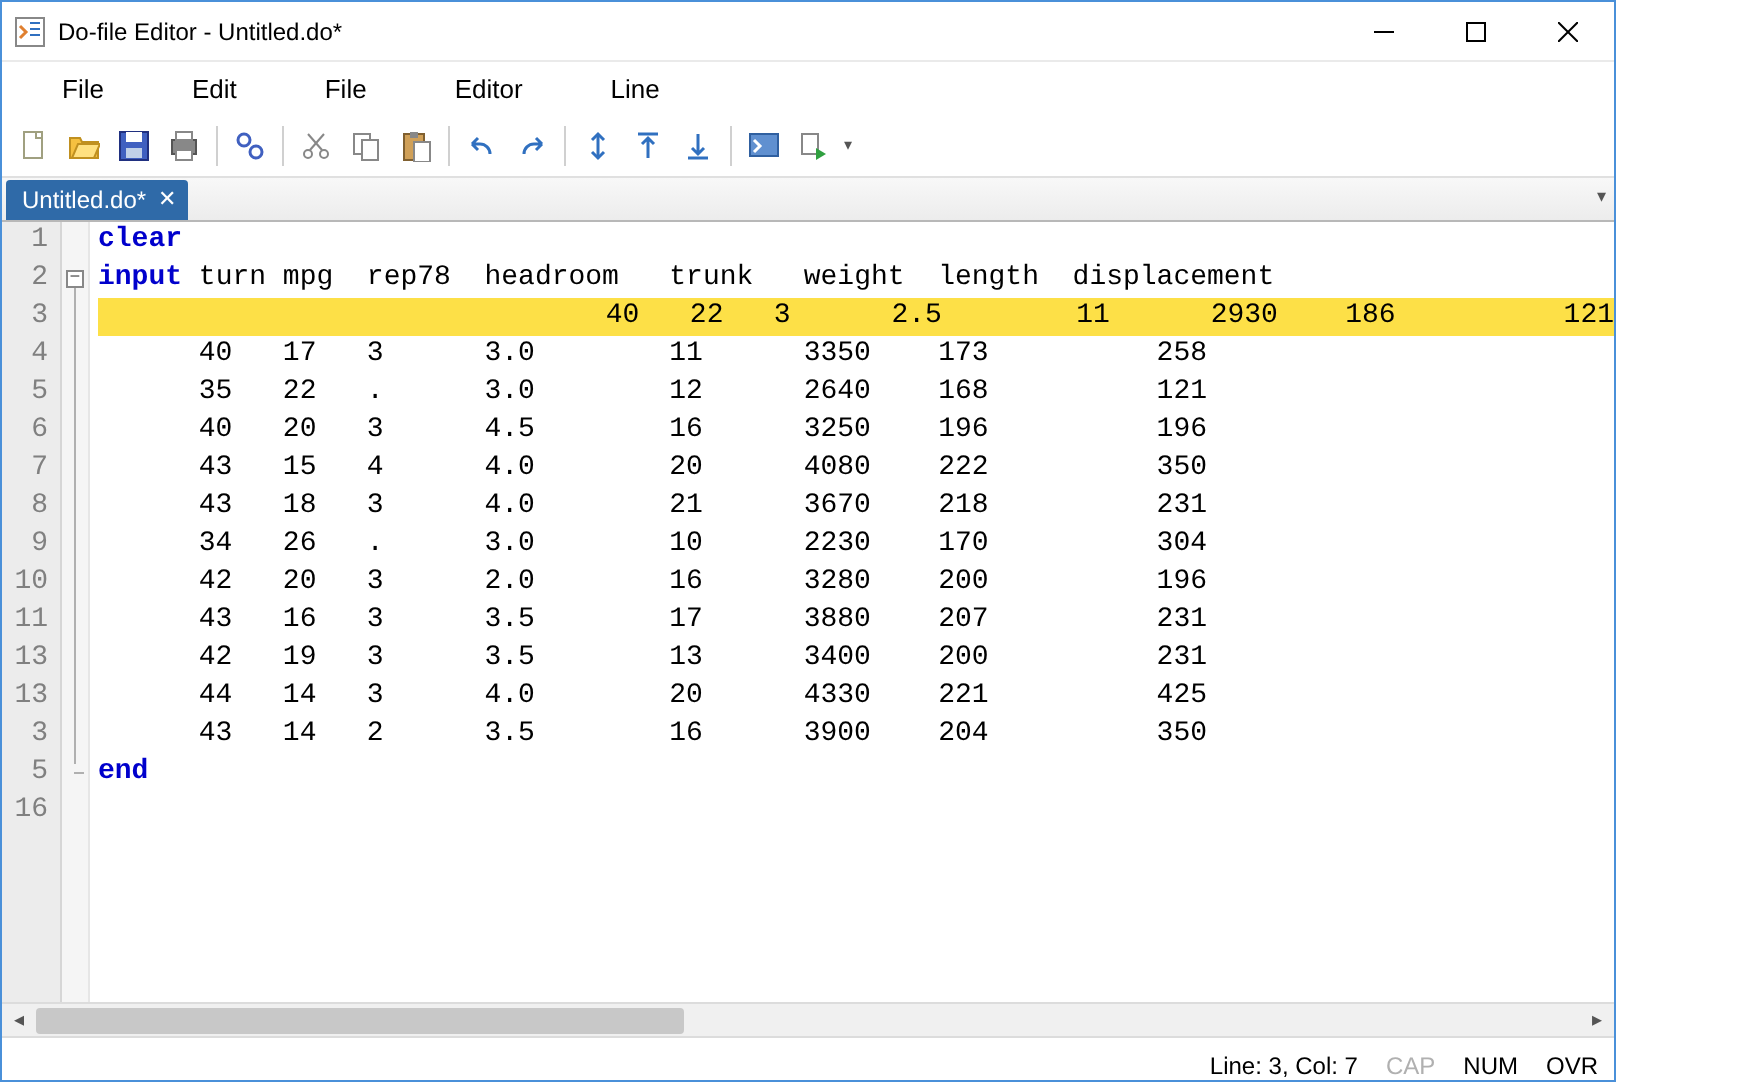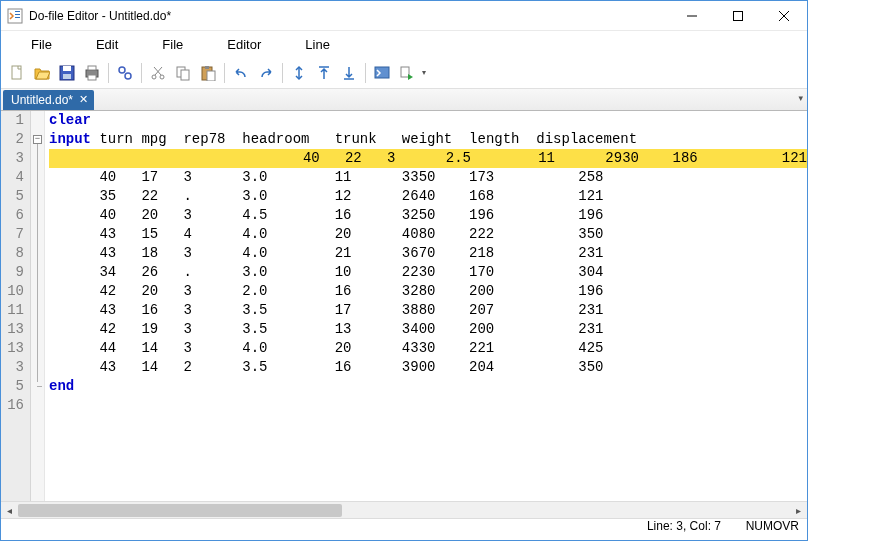--- a/index.html
+++ b/index.html
@@ -161,23 +161,24 @@
 .hscroll-track { flex:1; height:17px; position:relative; }
 .hscroll-thumb {
   position:absolute; left:0; top:2px; height:13px; width:42%;
   background: #c8c8c8; border-radius:2px;
 }
 
 .statusbar {
   height: 22px;
   border-top: 1px solid #dcdcdc;
   display: flex;
-  align-items: flex-start;
+  align-items: flex-end;
   justify-content: flex-end;
   padding: 0 8px;
+  gap: 14px;
   font-size: 12px;
   color: #000;
 }
 .statusbar .dim { color: #b0b0b0; margin-top: 28px; }
 
 svg { display:block; }
 </style>
 </head>
 <body>
 

